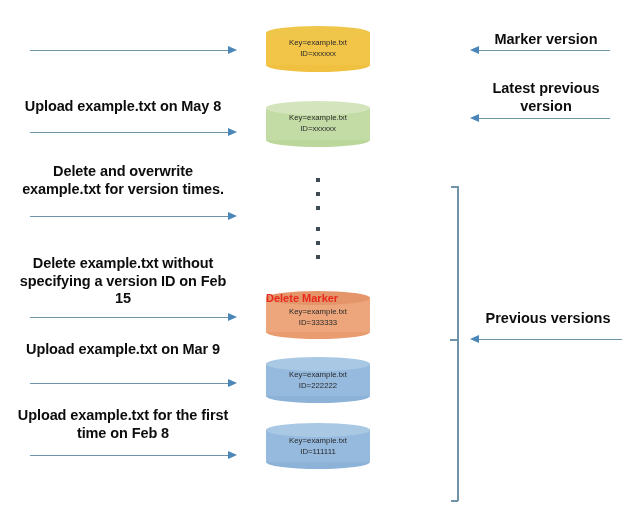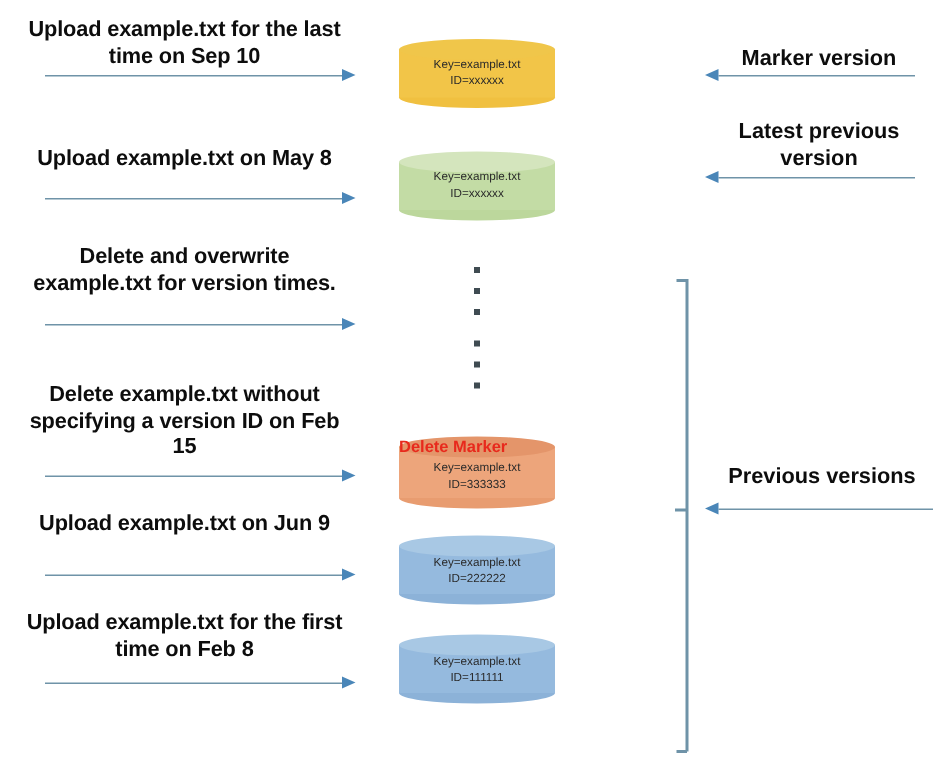--- a/index.html
+++ b/index.html
@@ -175,25 +175,24 @@
     position: absolute;
     height: 1.5px;
     background: #6f93a8;
   }
 </style>
 </head>
 <body>
 
 <div id="canvas">
 
-  <div class="action-label" style="top:12px;">Upload example.txt for the last time on Sep 10</div>
   <div class="action-label" style="top:98px;">Upload example.txt on May 8</div>
   <div class="action-label" style="top:163px;">Delete and overwrite example.txt for version times.</div>
   <div class="action-label" style="top:255px;">Delete example.txt without specifying a version ID on Feb 15</div>
-  <div class="action-label" style="top:341px;">Upload example.txt on Jun 9</div>
+  <div class="action-label" style="top:341px;">Upload example.txt on Mar 9</div>
   <div class="action-label" style="top:407px;">Upload example.txt for the first time on Feb 8</div>
 
   <div class="arrow-right" style="top:46px;">
     <div class="shaft"></div>
     <div class="head"></div>
   </div>
   <div class="arrow-right" style="top:128px;">
     <div class="shaft"></div>
     <div class="head"></div>
   </div>

